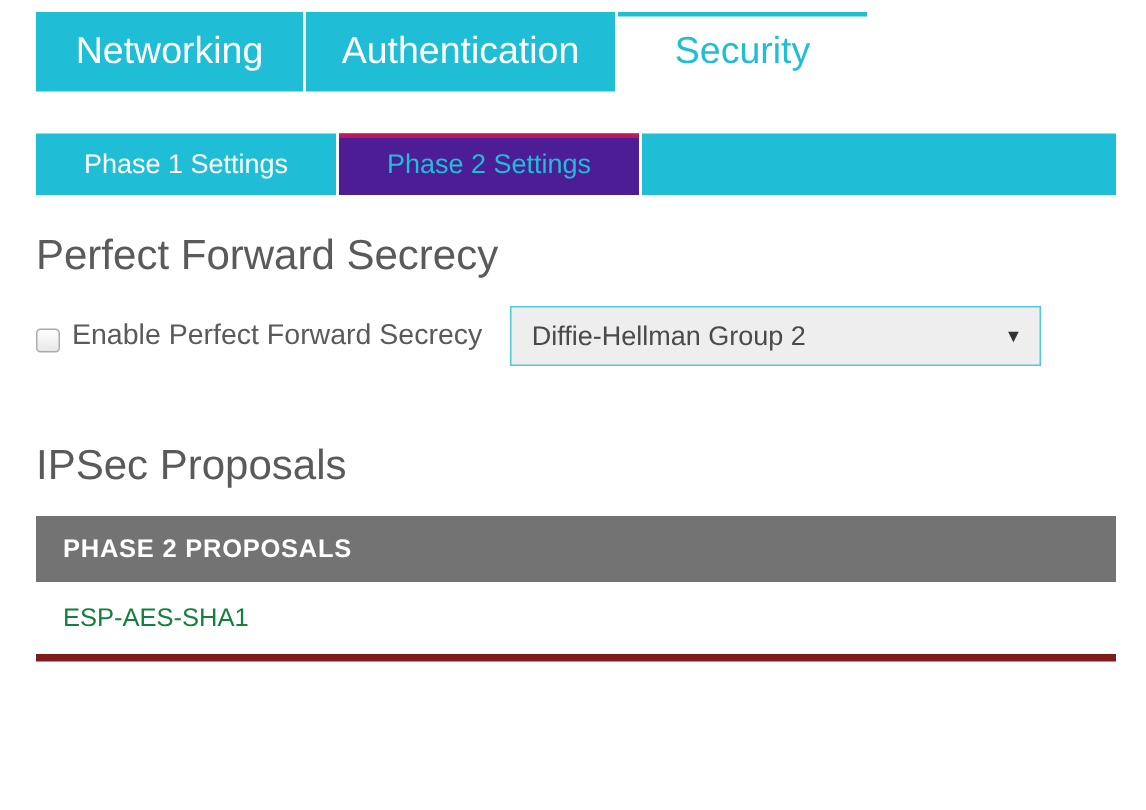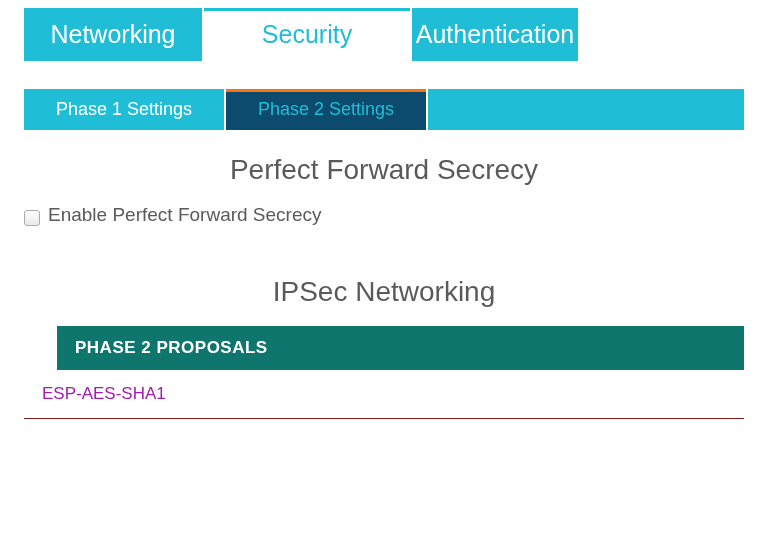--- a/index.html
+++ b/index.html
@@ -47,36 +47,35 @@
       background: #1fbed6;
       color: #fff;
       font-size: 18px;
       font-weight: 300;
       padding: 10px 0;
       text-align: center;
       width: 200px;
       cursor: pointer;
     }
     .tab-secondary.active {
-      background: #0c4a6e;
+      background: #4c1d95;
       color: #1fbed6;
-      border-top: 3px solid #f97316;
+      border-top: 3px solid #be185d;
       padding-top: 7px;
     }
     .tab-secondary-spacer {
       flex: 1;
       background: #1fbed6;
     }
     
     .section-heading {
       font-size: 28px;
       font-weight: 300;
       color: #5a5a5a;
       margin-bottom: 18px;
-      text-align: center;
     }
     
     .pfs-row {
       display: flex;
       align-items: center;
       gap: 18px;
       margin-bottom: 50px;
     }
     .checkbox-wrap {
       display: flex;
@@ -119,60 +118,65 @@
       right: 12px;
       top: 50%;
       transform: translateY(-50%);
       pointer-events: none;
       font-size: 12px;
       color: #333;
     }
     
     .proposals-section { margin-top: 4px; }
     .proposals-header {
-      background: #0f766e;
+      background: #737373;
       color: #fff;
       font-size: 17px;
       font-weight: 700;
       letter-spacing: 0.5px;
       padding: 12px 18px;
       text-transform: uppercase;
-      margin-left: 33px;
     }
     .proposal-row {
       padding: 14px 18px;
       font-size: 17px;
       font-weight: 300;
-      color: #a21caf;
-      border-bottom: 1px solid #7f1d1d;
+      color: #15803d;
+      border-bottom: 5px solid #7f1d1d;
     }
   </style>
 </head>
 <body>
 
 <div class="container">
   <div class="tabs-primary">
     <div class="tab-primary">Networking</div>
+    <div class="tab-primary">Authentication</div>
     <div class="tab-primary active">Security</div>
-    <div class="tab-primary">Authentication</div>
   </div>
 
   <div class="tabs-secondary">
     <div class="tab-secondary">Phase 1 Settings</div>
     <div class="tab-secondary active">Phase 2 Settings</div>
     <div class="tab-secondary-spacer"></div>
   </div>
 
   <h2 class="section-heading">Perfect Forward Secrecy</h2>
 
   <div class="pfs-row">
     <div class="checkbox-wrap">
       <div class="checkbox"></div>
       <span class="checkbox-label">Enable Perfect Forward Secrecy</span>
     </div>
+    <div class="select-wrap">
+      <div class="select">
+        <span>Diffie-Hellman Group 2</span>
+      </div>
+      <span class="select-arrow">▼</span>
+    </div>
   </div>
 
   <div class="proposals-section">
-    <h2 class="section-heading">IPSec Networking</h2>
+    <h2 class="section-heading">IPSec Proposals</h2>
     <div class="proposals-header">PHASE 2 PROPOSALS</div>
     <div class="proposal-row">ESP-AES-SHA1</div>
   </div>
 </div>
 
 </body></html>

